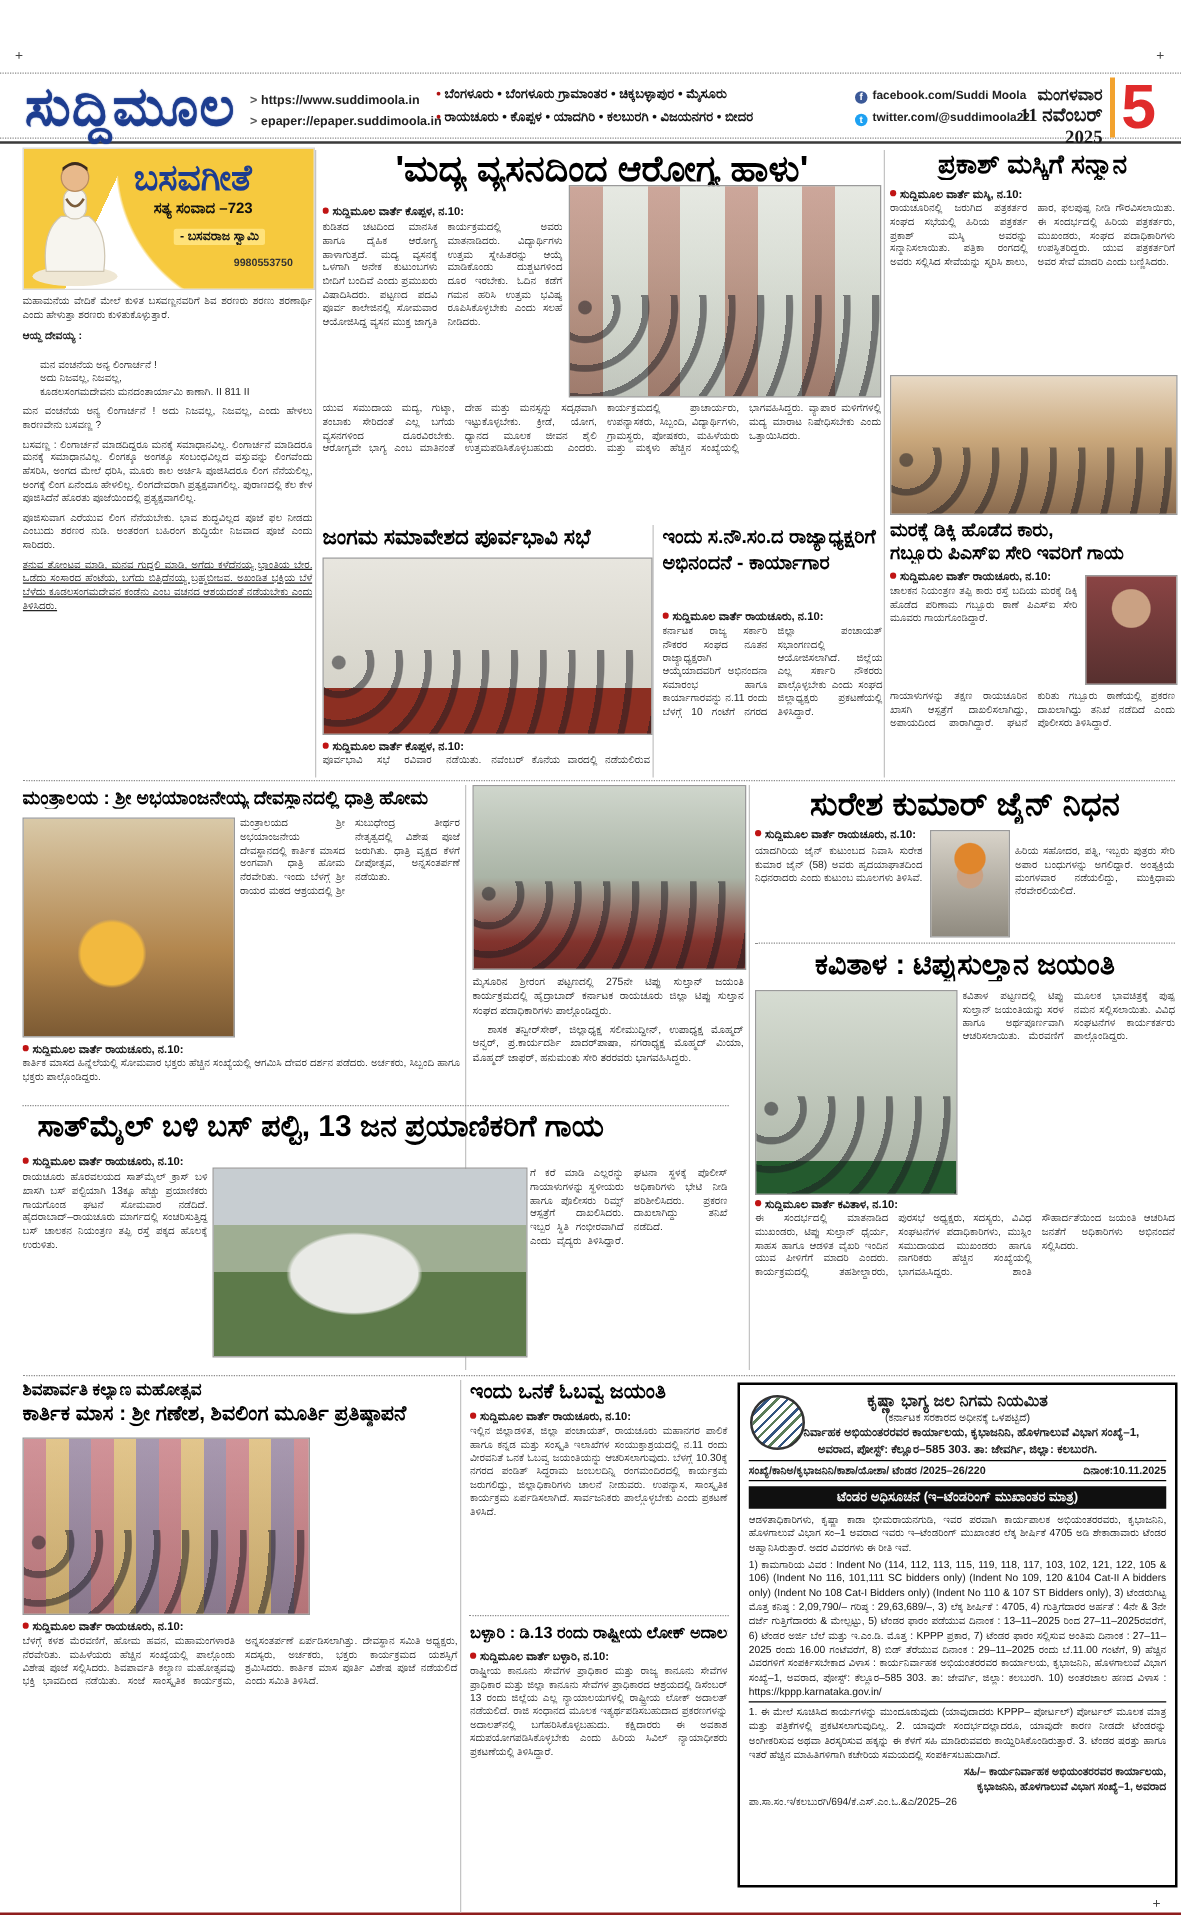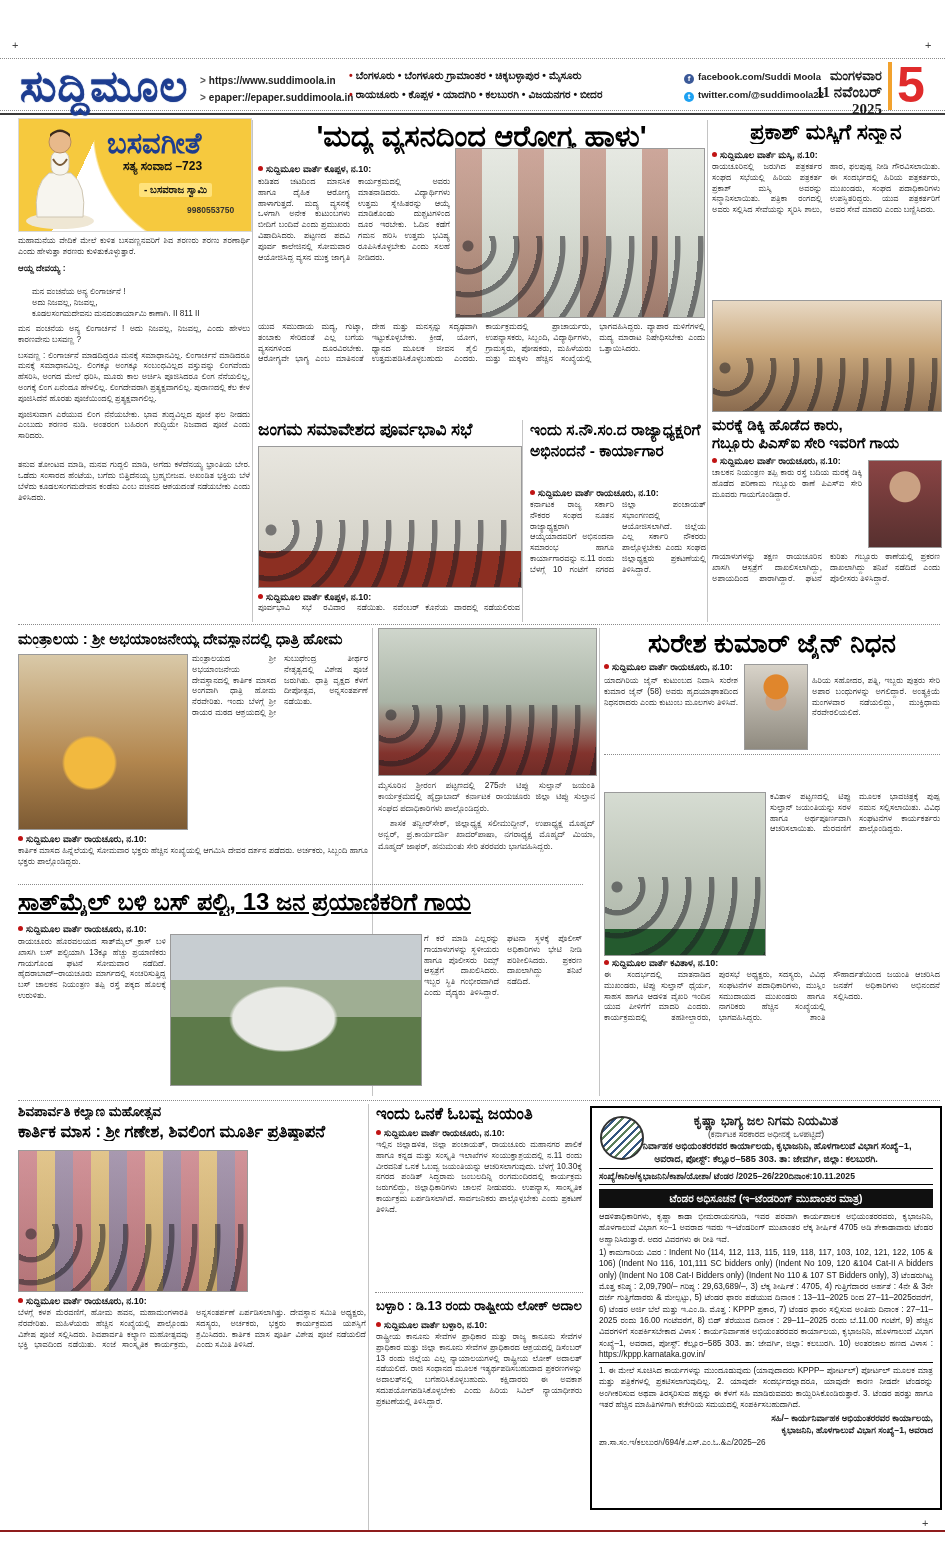--- a/index.html
+++ b/index.html
@@ -74,21 +74,21 @@
      display:inline-block;padding:1px 5px;border-radius:2px;}
   .basava-ph{font-size:8.5px;font-weight:bold;color:#333;}
   .verse{font-size:8.2px;line-height:1.35;color:#262626;padding-left:14px;}
   .subhead{font-size:8.6px;font-weight:bold;}
   
   .tender{position:absolute;border:2px solid #000;box-shadow:0 0 0 1px #fff inset;
      background:#fff;padding:5px 7px;}
   .t-org{font-size:13px;font-weight:bold;text-align:center;}
   .t-sub{font-size:8.6px;text-align:center;}
   .t-office{font-size:9.3px;font-weight:bold;text-align:center;line-height:1.35;}
-  .t-refrow{display:flex;justify-content:flex-start;font-size:8.6px;font-weight:bold;
+  .t-refrow{display:flex;justify-content:space-between;font-size:8.6px;font-weight:bold;
      border-top:1px solid #000;border-bottom:1px solid #000;padding:2px 0;margin-top:3px;}
   .t-bar{background:#101010;color:#fff;font-size:10.5px;font-weight:bold;text-align:center;
      padding:3px 0;margin:4px 0 3px 0;}
   .t-txt{font-size:8.2px;line-height:1.38;text-align:justify;color:#111;}
   .t-sig{font-size:8.6px;font-weight:bold;text-align:right;line-height:1.4;margin-top:2px;}
   .t-foot{font-size:8.2px;margin-top:2px;}
   .t-logo{position:absolute;width:40px;height:40px;border:2px solid #333;border-radius:50%;
      background:repeating-linear-gradient(135deg,#fff 0 3px,#5a7d5a 3px 5px,#fff 5px 9px,#33557f 9px 11px);}
 </style>
 </head>
@@ -153,21 +153,21 @@
 
   <div class="abs" style="left:18px;top:236px;width:232px;height:384px;overflow:hidden;">
     <div class="body-txt">ಮಹಾಮನೆಯ ವೇದಿಕೆ ಮೇಲೆ ಕುಳಿತ ಬಸವಣ್ಣನವರಿಗೆ ಶಿವ ಶರಣರು ಶರಣು ಶರಣಾರ್ಥಿ ಎಂದು ಹೇಳುತ್ತಾ ಶರಣರು ಕುಳಿತುಕೊಳ್ಳುತ್ತಾರೆ.</div>
     <div class="subhead" style="margin-top:5px;">ಆಯ್ದ ದೇವಯ್ಯ :</div>
     <div class="verse" style="margin-top:12px;">ಮನ ವಂಚನೆಯ ಅನ್ಯ ಲಿಂಗಾರ್ಚನೆ !</div>
     <div class="verse">ಅದು ನಿಜವಲ್ಲ, ನಿಜವಲ್ಲ,</div>
     <div class="verse">ಕೂಡಲಸಂಗಮದೇವನು ಮನದಂತಾರ್ಯಾಮಿ ಕಾಣಾಗಿ. II 811 II</div>
     <div class="body-txt" style="margin-top:5px;">ಮನ ವಂಚನೆಯ ಅನ್ಯ ಲಿಂಗಾರ್ಚನೆ ! ಅದು ನಿಜವಲ್ಲ, ನಿಜವಲ್ಲ, ಎಂದು ಹೇಳಲು ಕಾರಣವೇನು ಬಸವಣ್ಣ ?</div>
     <div class="body-txt" style="margin-top:5px;">ಬಸವಣ್ಣ : ಲಿಂಗಾರ್ಚನೆ ಮಾಡದಿದ್ದರೂ ಮನಕ್ಕೆ ಸಮಾಧಾನವಿಲ್ಲ. ಲಿಂಗಾರ್ಚನೆ ಮಾಡಿದರೂ ಮನಕ್ಕೆ ಸಮಾಧಾನವಿಲ್ಲ. ಲಿಂಗಕ್ಕೂ ಅಂಗಕ್ಕೂ ಸಂಬಂಧವಿಲ್ಲದ ವಸ್ತುವನ್ನು ಲಿಂಗವೆಂದು ಹೆಸರಿಸಿ, ಅಂಗದ ಮೇಲೆ ಧರಿಸಿ, ಮೂರು ಕಾಲ ಅರ್ಚಿಸಿ ಪೂಜಿಸಿದರೂ ಲಿಂಗ ನೆನೆಯಲಿಲ್ಲ, ಅಂಗಕ್ಕೆ ಲಿಂಗ ಏನೆಂದೂ ಹೇಳಲಿಲ್ಲ. ಲಿಂಗದೇವರಾಗಿ ಪ್ರತ್ಯಕ್ಷವಾಗಲಿಲ್ಲ. ಪುರಾಣದಲ್ಲಿ ಕೆಲ ಕೇಳ ಪೂಜಿಸಿದೆನೆ ಹೊರತು ಪೂಜೆಯಿಂದಲ್ಲಿ ಪ್ರತ್ಯಕ್ಷವಾಗಲಿಲ್ಲ.</div>
     <div class="body-txt" style="margin-top:5px;">ಪೂಜಿಸುವಾಗ ಎರೆಯುವ ಲಿಂಗ ನೆನೆಯಬೇಕು. ಭಾವ ಶುದ್ಧವಿಲ್ಲದ ಪೂಜೆ ಫಲ ನೀಡದು ಎಂಬುದು ಶರಣರ ನುಡಿ. ಅಂತರಂಗ ಬಹಿರಂಗ ಶುದ್ಧಿಯೇ ನಿಜವಾದ ಪೂಜೆ ಎಂದು ಸಾರಿದರು.</div>
-    <div class="body-txt" style="margin-top:18px;">ತನುವ ತೋಂಟವ ಮಾಡಿ, ಮನವ ಗುದ್ದಲಿ ಮಾಡಿ, ಅಗೆದು ಕಳೆದೆನಯ್ಯ ಭ್ರಾಂತಿಯ ಬೇರ. ಒಡೆದು ಸಂಸಾರದ ಹೆಂಟೆಯ, ಬಗೆದು ಬಿತ್ತಿದೆನಯ್ಯ ಬ್ರಹ್ಮಬೀಜವ. ಅಖಂಡಿತ ಭಕ್ತಿಯ ಬೆಳೆ ಬೆಳೆದು ಕೂಡಲಸಂಗಮದೇವನ ಕಂಡೆನು ಎಂಬ ವಚನದ ಆಶಯದಂತೆ ನಡೆಯಬೇಕು ಎಂದು ತಿಳಿಸಿದರು.</div>
+    <div class="body-txt" style="margin-top:5px;text-decoration:underline;">ತನುವ ತೋಂಟವ ಮಾಡಿ, ಮನವ ಗುದ್ದಲಿ ಮಾಡಿ, ಅಗೆದು ಕಳೆದೆನಯ್ಯ ಭ್ರಾಂತಿಯ ಬೇರ. ಒಡೆದು ಸಂಸಾರದ ಹೆಂಟೆಯ, ಬಗೆದು ಬಿತ್ತಿದೆನಯ್ಯ ಬ್ರಹ್ಮಬೀಜವ. ಅಖಂಡಿತ ಭಕ್ತಿಯ ಬೆಳೆ ಬೆಳೆದು ಕೂಡಲಸಂಗಮದೇವನ ಕಂಡೆನು ಎಂಬ ವಚನದ ಆಶಯದಂತೆ ನಡೆಯಬೇಕು ಎಂದು ತಿಳಿಸಿದರು.</div>
   </div>
 
   <div class="abs hl ctr" style="left:258px;top:120px;width:447px;font-size:29px;">'ಮದ್ಯ ವ್ಯಸನದಿಂದ ಆರೋಗ್ಯ ಹಾಳು'</div>
   <div class="abs byline" style="left:258px;top:164px;width:190px;">
     <span class="bdot"></span><span>ಸುದ್ದಿಮೂಲ ವಾರ್ತೆ ಕೊಪ್ಪಳ, ನ.10:</span>
   </div>
   <div class="abs body-txt cols2" style="left:258px;top:177px;width:192px;height:140px;">ಕುಡಿತದ ಚಟದಿಂದ ಮಾನಸಿಕ ಹಾಗೂ ದೈಹಿಕ ಆರೋಗ್ಯ ಹಾಳಾಗುತ್ತದೆ. ಮದ್ಯ ವ್ಯಸನಕ್ಕೆ ಒಳಗಾಗಿ ಅನೇಕ ಕುಟುಂಬಗಳು ಬೀದಿಗೆ ಬಂದಿವೆ ಎಂದು ಪ್ರಮುಖರು ವಿಷಾದಿಸಿದರು. ಪಟ್ಟಣದ ಪದವಿ ಪೂರ್ವ ಕಾಲೇಜಿನಲ್ಲಿ ಸೋಮವಾರ ಆಯೋಜಿಸಿದ್ದ ವ್ಯಸನ ಮುಕ್ತ ಜಾಗೃತಿ ಕಾರ್ಯಕ್ರಮದಲ್ಲಿ ಅವರು ಮಾತನಾಡಿದರು. ವಿದ್ಯಾರ್ಥಿಗಳು ಉತ್ತಮ ಸ್ನೇಹಿತರನ್ನು ಆಯ್ಕೆ ಮಾಡಿಕೊಂಡು ದುಶ್ಚಟಗಳಿಂದ ದೂರ ಇರಬೇಕು. ಓದಿನ ಕಡೆಗೆ ಗಮನ ಹರಿಸಿ ಉತ್ತಮ ಭವಿಷ್ಯ ರೂಪಿಸಿಕೊಳ್ಳಬೇಕು ಎಂದು ಸಲಹೆ ನೀಡಿದರು.</div>
   <div class="photo ph-classroom crowd" style="left:455px;top:148px;width:248px;height:168px;"></div>
   <div class="abs body-txt cols4" style="left:258px;top:322px;width:447px;height:94px;">ಯುವ ಸಮುದಾಯ ಮದ್ಯ, ಗುಟ್ಕಾ, ತಂಬಾಕು ಸೇರಿದಂತೆ ಎಲ್ಲ ಬಗೆಯ ವ್ಯಸನಗಳಿಂದ ದೂರವಿರಬೇಕು. ಆರೋಗ್ಯವೇ ಭಾಗ್ಯ ಎಂಬ ಮಾತಿನಂತೆ ದೇಹ ಮತ್ತು ಮನಸ್ಸನ್ನು ಸದೃಢವಾಗಿ ಇಟ್ಟುಕೊಳ್ಳಬೇಕು. ಕ್ರೀಡೆ, ಯೋಗ, ಧ್ಯಾನದ ಮೂಲಕ ಜೀವನ ಶೈಲಿ ಉತ್ತಮಪಡಿಸಿಕೊಳ್ಳಬಹುದು ಎಂದರು. ಕಾರ್ಯಕ್ರಮದಲ್ಲಿ ಪ್ರಾಚಾರ್ಯರು, ಉಪನ್ಯಾಸಕರು, ಸಿಬ್ಬಂದಿ, ವಿದ್ಯಾರ್ಥಿಗಳು, ಗ್ರಾಮಸ್ಥರು, ಪೋಷಕರು, ಮಹಿಳೆಯರು ಮತ್ತು ಮಕ್ಕಳು ಹೆಚ್ಚಿನ ಸಂಖ್ಯೆಯಲ್ಲಿ ಭಾಗವಹಿಸಿದ್ದರು. ವ್ಯಾಪಾರ ಮಳಿಗೆಗಳಲ್ಲಿ ಮದ್ಯ ಮಾರಾಟ ನಿಷೇಧಿಸಬೇಕು ಎಂದು ಒತ್ತಾಯಿಸಿದರು.</div>
 
@@ -215,28 +215,29 @@
   </div>
 
   <div class="abs hl ctr" style="left:604px;top:628px;width:336px;font-size:26px;">ಸುರೇಶ ಕುಮಾರ್ ಜೈನ್ ನಿಧನ</div>
   <div class="abs byline" style="left:604px;top:662px;width:180px;">
     <span class="bdot"></span><span>ಸುದ್ದಿಮೂಲ ವಾರ್ತೆ ರಾಯಚೂರು, ನ.10:</span>
   </div>
   <div class="abs body-txt" style="left:604px;top:676px;width:134px;height:72px;">ಯಾದಗಿರಿಯ ಜೈನ್ ಕುಟುಂಬದ ನಿವಾಸಿ ಸುರೇಶ ಕುಮಾರ ಜೈನ್ (58) ಅವರು ಹೃದಯಾಘಾತದಿಂದ ನಿಧನರಾದರು ಎಂದು ಕುಟುಂಬ ಮೂಲಗಳು ತಿಳಿಸಿವೆ.</div>
   <div class="photo ph-suresh" style="left:744px;top:664px;width:62px;height:84px;"></div>
   <div class="abs body-txt" style="left:812px;top:676px;width:128px;height:72px;">ಹಿರಿಯ ಸಹೋದರ, ಪತ್ನಿ, ಇಬ್ಬರು ಪುತ್ರರು ಸೇರಿ ಅಪಾರ ಬಂಧುಗಳನ್ನು ಅಗಲಿದ್ದಾರೆ. ಅಂತ್ಯಕ್ರಿಯೆ ಮಂಗಳವಾರ ನಡೆಯಲಿದ್ದು, ಮುಕ್ತಿಧಾಮ ನೆರವೇರಲಿಯಲಿದೆ.</div>
 
+  <div class="abs hl ctr" style="left:604px;top:758px;width:336px;font-size:23px;">ಕವಿತಾಳ : ಟಿಪ್ಪುಸುಲ್ತಾನ ಜಯಂತಿ</div>
   <div class="photo ph-kavitala crowd" style="left:604px;top:792px;width:160px;height:162px;"></div>
   <div class="abs body-txt cols2" style="left:770px;top:792px;width:170px;height:162px;">ಕವಿತಾಳ ಪಟ್ಟಣದಲ್ಲಿ ಟಿಪ್ಪು ಸುಲ್ತಾನ್ ಜಯಂತಿಯನ್ನು ಸರಳ ಹಾಗೂ ಅರ್ಥಪೂರ್ಣವಾಗಿ ಆಚರಿಸಲಾಯಿತು. ಮೆರವಣಿಗೆ ಮೂಲಕ ಭಾವಚಿತ್ರಕ್ಕೆ ಪುಷ್ಪ ನಮನ ಸಲ್ಲಿಸಲಾಯಿತು. ವಿವಿಧ ಸಂಘಟನೆಗಳ ಕಾರ್ಯಕರ್ತರು ಪಾಲ್ಗೊಂಡಿದ್ದರು.</div>
   <div class="abs byline" style="left:604px;top:958px;width:336px;">
     <span class="bdot"></span><span>ಸುದ್ದಿಮೂಲ ವಾರ್ತೆ ಕವಿತಾಳ, ನ.10:</span>
   </div>
   <div class="abs body-txt cols3" style="left:604px;top:970px;width:336px;height:122px;">ಈ ಸಂದರ್ಭದಲ್ಲಿ ಮಾತನಾಡಿದ ಮುಖಂಡರು, ಟಿಪ್ಪು ಸುಲ್ತಾನ್ ಧೈರ್ಯ, ಸಾಹಸ ಹಾಗೂ ಆಡಳಿತ ವೈಖರಿ ಇಂದಿನ ಯುವ ಪೀಳಿಗೆಗೆ ಮಾದರಿ ಎಂದರು. ಕಾರ್ಯಕ್ರಮದಲ್ಲಿ ತಹಶೀಲ್ದಾರರು, ಪುರಸಭೆ ಅಧ್ಯಕ್ಷರು, ಸದಸ್ಯರು, ವಿವಿಧ ಸಂಘಟನೆಗಳ ಪದಾಧಿಕಾರಿಗಳು, ಮುಸ್ಲಿಂ ಸಮುದಾಯದ ಮುಖಂಡರು ಹಾಗೂ ನಾಗರಿಕರು ಹೆಚ್ಚಿನ ಸಂಖ್ಯೆಯಲ್ಲಿ ಭಾಗವಹಿಸಿದ್ದರು. ಶಾಂತಿ ಸೌಹಾರ್ದತೆಯಿಂದ ಜಯಂತಿ ಆಚರಿಸಿದ ಜನತೆಗೆ ಅಧಿಕಾರಿಗಳು ಅಭಿನಂದನೆ ಸಲ್ಲಿಸಿದರು.</div>
 
-  <div class="abs hl" style="left:18px;top:888px;width:555px;font-size:24px;text-decoration:underline;">ಸಾತ್‌ಮೈಲ್ ಬಳಿ ಬಸ್ ಪಲ್ಟಿ, 13 ಜನ ಪ್ರಯಾಣಿಕರಿಗೆ ಗಾಯ</div>
+  <div class="abs hl" style="left:30px;top:888px;width:555px;font-size:24px;">ಸಾತ್‌ಮೈಲ್ ಬಳಿ ಬಸ್ ಪಲ್ಟಿ, 13 ಜನ ಪ್ರಯಾಣಿಕರಿಗೆ ಗಾಯ</div>
   <div class="abs byline" style="left:18px;top:924px;width:150px;">
     <span class="bdot"></span><span>ಸುದ್ದಿಮೂಲ ವಾರ್ತೆ ರಾಯಚೂರು, ನ.10:</span>
   </div>
   <div class="abs body-txt" style="left:18px;top:937px;width:148px;height:156px;">ರಾಯಚೂರು ಹೊರವಲಯದ ಸಾತ್‌ಮೈಲ್ ಕ್ರಾಸ್ ಬಳಿ ಖಾಸಗಿ ಬಸ್ ಪಲ್ಟಿಯಾಗಿ 13ಕ್ಕೂ ಹೆಚ್ಚು ಪ್ರಯಾಣಿಕರು ಗಾಯಗೊಂಡ ಘಟನೆ ಸೋಮವಾರ ನಡೆದಿದೆ. ಹೈದರಾಬಾದ್–ರಾಯಚೂರು ಮಾರ್ಗದಲ್ಲಿ ಸಂಚರಿಸುತ್ತಿದ್ದ ಬಸ್ ಚಾಲಕನ ನಿಯಂತ್ರಣ ತಪ್ಪಿ ರಸ್ತೆ ಪಕ್ಕದ ಹೊಲಕ್ಕೆ ಉರುಳಿತು.</div>
   <div class="photo ph-bus" style="left:170px;top:934px;width:250px;height:150px;"></div>
   <div class="abs body-txt cols2" style="left:424px;top:934px;width:158px;height:160px;">ಗೆ ಕರೆ ಮಾಡಿ ಎಲ್ಲರನ್ನು ಗಾಯಾಳುಗಳನ್ನು ಸ್ಥಳೀಯರು ಹಾಗೂ ಪೊಲೀಸರು ರಿಮ್ಸ್ ಆಸ್ಪತ್ರೆಗೆ ದಾಖಲಿಸಿದರು. ಇಬ್ಬರ ಸ್ಥಿತಿ ಗಂಭೀರವಾಗಿದೆ ಎಂದು ವೈದ್ಯರು ತಿಳಿಸಿದ್ದಾರೆ. ಘಟನಾ ಸ್ಥಳಕ್ಕೆ ಪೊಲೀಸ್ ಅಧಿಕಾರಿಗಳು ಭೇಟಿ ನೀಡಿ ಪರಿಶೀಲಿಸಿದರು. ಪ್ರಕರಣ ದಾಖಲಾಗಿದ್ದು ತನಿಖೆ ನಡೆದಿದೆ.</div>
 
   <div class="abs hl" style="left:18px;top:1104px;width:350px;font-size:13.5px;">ಶಿವಪಾರ್ವತಿ ಕಲ್ಯಾಣ ಮಹೋತ್ಸವ</div>
   <div class="abs hl" style="left:18px;top:1122px;width:350px;font-size:16.5px;">ಕಾರ್ತಿಕ ಮಾಸ : ಶ್ರೀ ಗಣೇಶ, ಶಿವಲಿಂಗ ಮೂರ್ತಿ ಪ್ರತಿಷ್ಠಾಪನೆ</div>
   <div class="photo ph-kartika crowd" style="left:18px;top:1150px;width:228px;height:140px;"></div>

